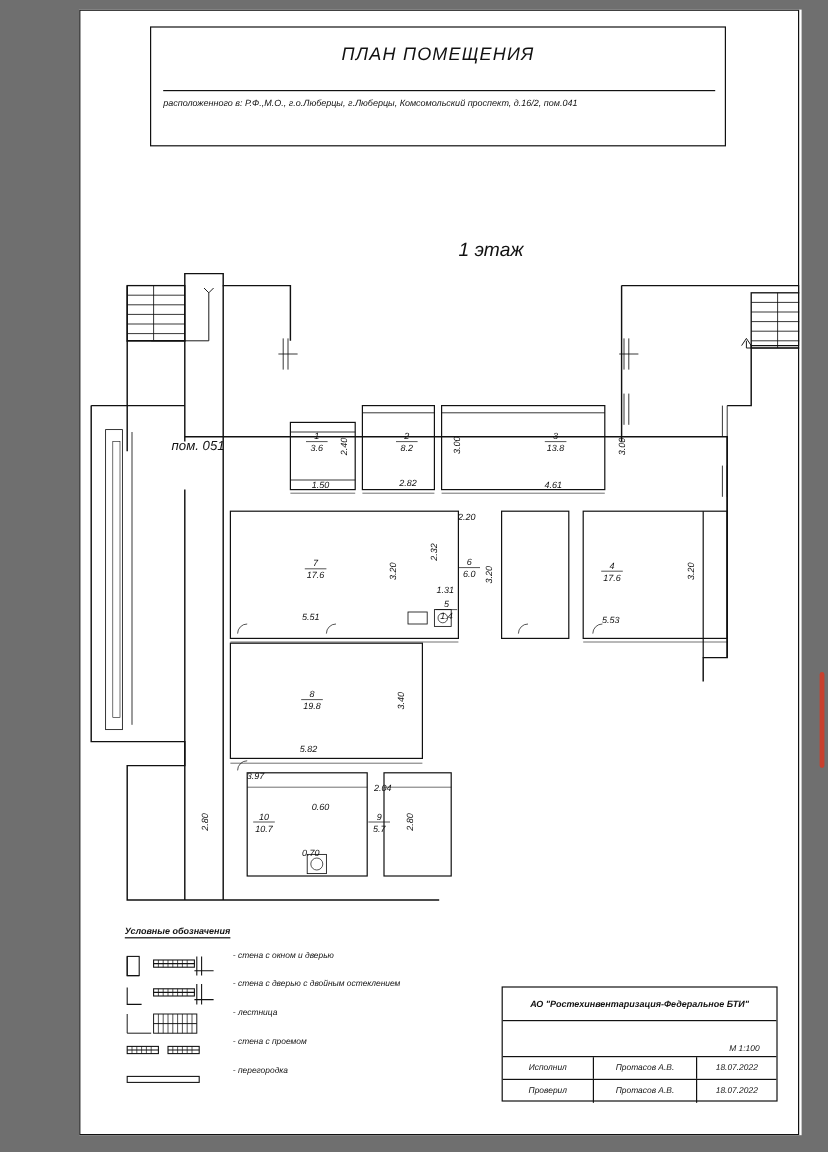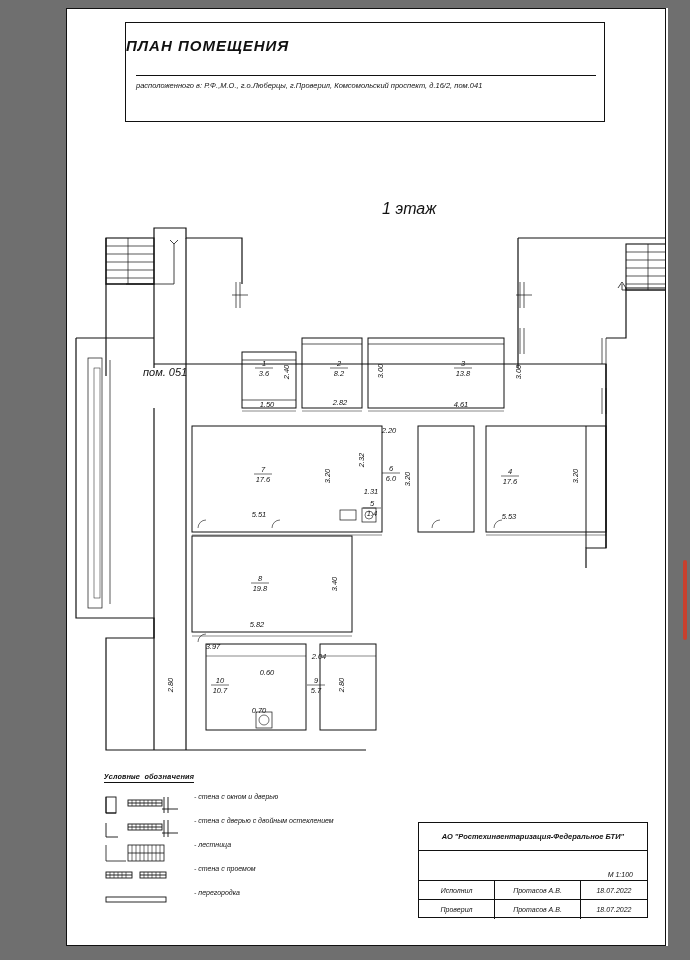--- a/index.html
+++ b/index.html
@@ -54,22 +54,23 @@
   .title-box {
     position: absolute;
     left: 125px; top: 22px;
     width: 480px; height: 100px;
     border: 1px solid #111;
     box-sizing: border-box;
   }
   .title-main {
     position: absolute;
     left: 0; top: 14px; width: 100%;
-    font-style: italic;
-    font-weight: bold;
+    text-align: center;
+    font-style: italic;
+    font-weight: normal;
     font-size: 15px;
     letter-spacing: 1px;
     color: #111;
   }
   .title-sub-rule {
     position: absolute;
     left: 10px; top: 52px; width: 460px;
     border-top: 1px solid #111;
   }
   .title-sub {
@@ -111,21 +112,20 @@
     width: 300px;
   }
   .legend-title {
     font-style: italic;
     font-weight: bold;
     font-size: 7.5px;
     color: #111;
     border-bottom: 1px solid #111;
     display: inline-block;
     padding-bottom: 1px;
-    font-family: Liberation Mono, monospace;
   }
   .legend-row {
     position: relative;
     height: 24px;
   }
   .legend-text {
     position: absolute;
     left: 90px;
     font-style: italic;
     font-size: 7px;
@@ -191,21 +191,21 @@
 </head>
 <body>
 
 <div class="page">
 
   <div class="sheet-border"></div>
 
   <div class="title-box">
     <div class="title-main">ПЛАН ПОМЕЩЕНИЯ</div>
     <div class="title-sub-rule"></div>
-    <div class="title-sub">расположенного в:  Р.Ф.,М.О., г.о.Люберцы, г.Проверил, Комсомольский проспект, д.16/2, пом.041</div>
+    <div class="title-sub">расположенного в:  Р.Ф.,М.О., г.о.Люберцы, г.Люберцы, Комсомольский проспект, д.16/2, пом.041</div>
   </div>
 
   <div class="floor-label">1 этаж</div>
   <div class="room-tag">пом. 051</div>
 
   <svg class="plan" viewBox="0 0 600 938" width="600" height="938">
     <g fill="none" stroke="#111" stroke-width="1.1">
 
       <path d="M40 230 L40 276 L88 276 L88 220 L120 220 L120 230 L176 230 L176 276" stroke-width="1.2"></path>
 

